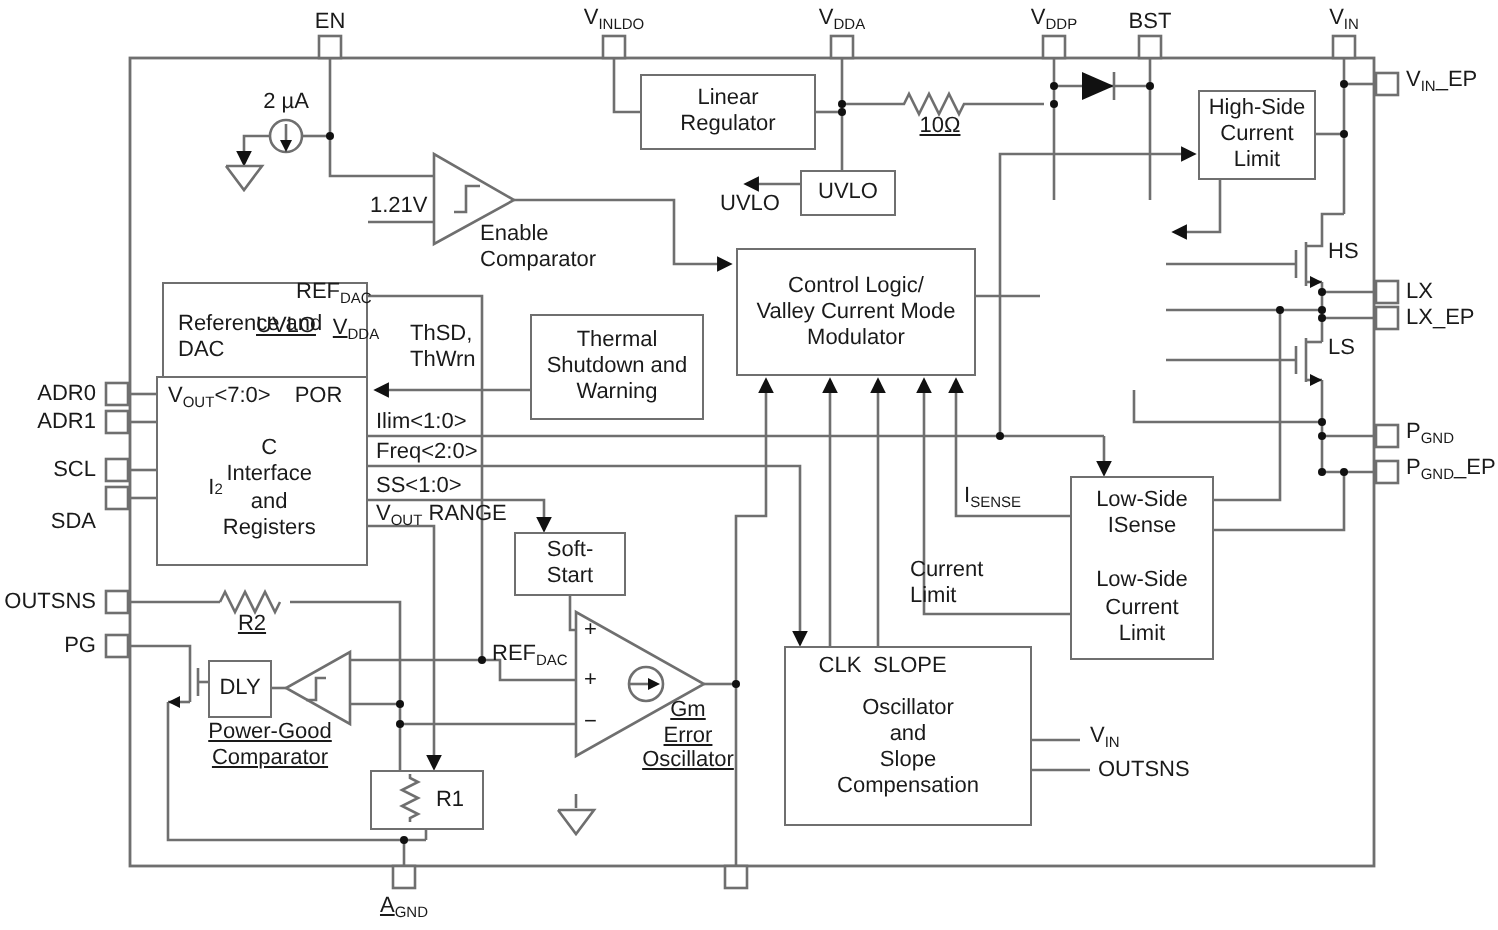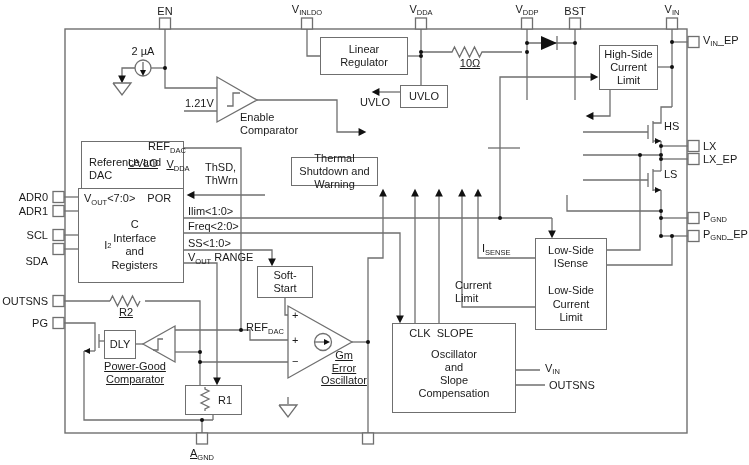--- a/index.html
+++ b/index.html
@@ -197,29 +197,32 @@
   <div class="i2crow">
     <span><span>V</span><span class="sb">OUT</span><span>&lt;7:0&gt;</span></span>
     <span>POR</span>
   </div>
   <div class="i2cbody"><span>I</span><span class="sp">2</span><span>C
 Interface
 and
 Registers</span></div>
 </div>
 
-<div class="blk" style="left:265px;top:157px;width:87px;height:29px;margin-left:26px;">Thermal
+<div class="blk" style="left:265px;top:157px;width:87px;height:53px;">Thermal
 Shutdown and
 Warning</div>
 
 <div class="blk" style="left:320px;top:37px;width:88px;height:38px;">Linear
 Regulator</div>
 
 <div class="blk" style="left:400px;top:85px;width:48px;height:23px;">UVLO</div>
 
+<div class="blk" style="left:368px;top:124px;width:120px;height:64px;">Control Logic/
+Valley Current Mode
+Modulator</div>
 
 
 <div class="blk" style="left:599px;top:45px;width:59px;height:45px;">High-Side
 Current
 Limit</div>
 
 <div class="blk" style="left:257px;top:266px;width:56px;height:32px;">Soft-
 Start</div>
 
 <div class="blk" style="left:392px;top:323px;width:124px;height:90px;">

